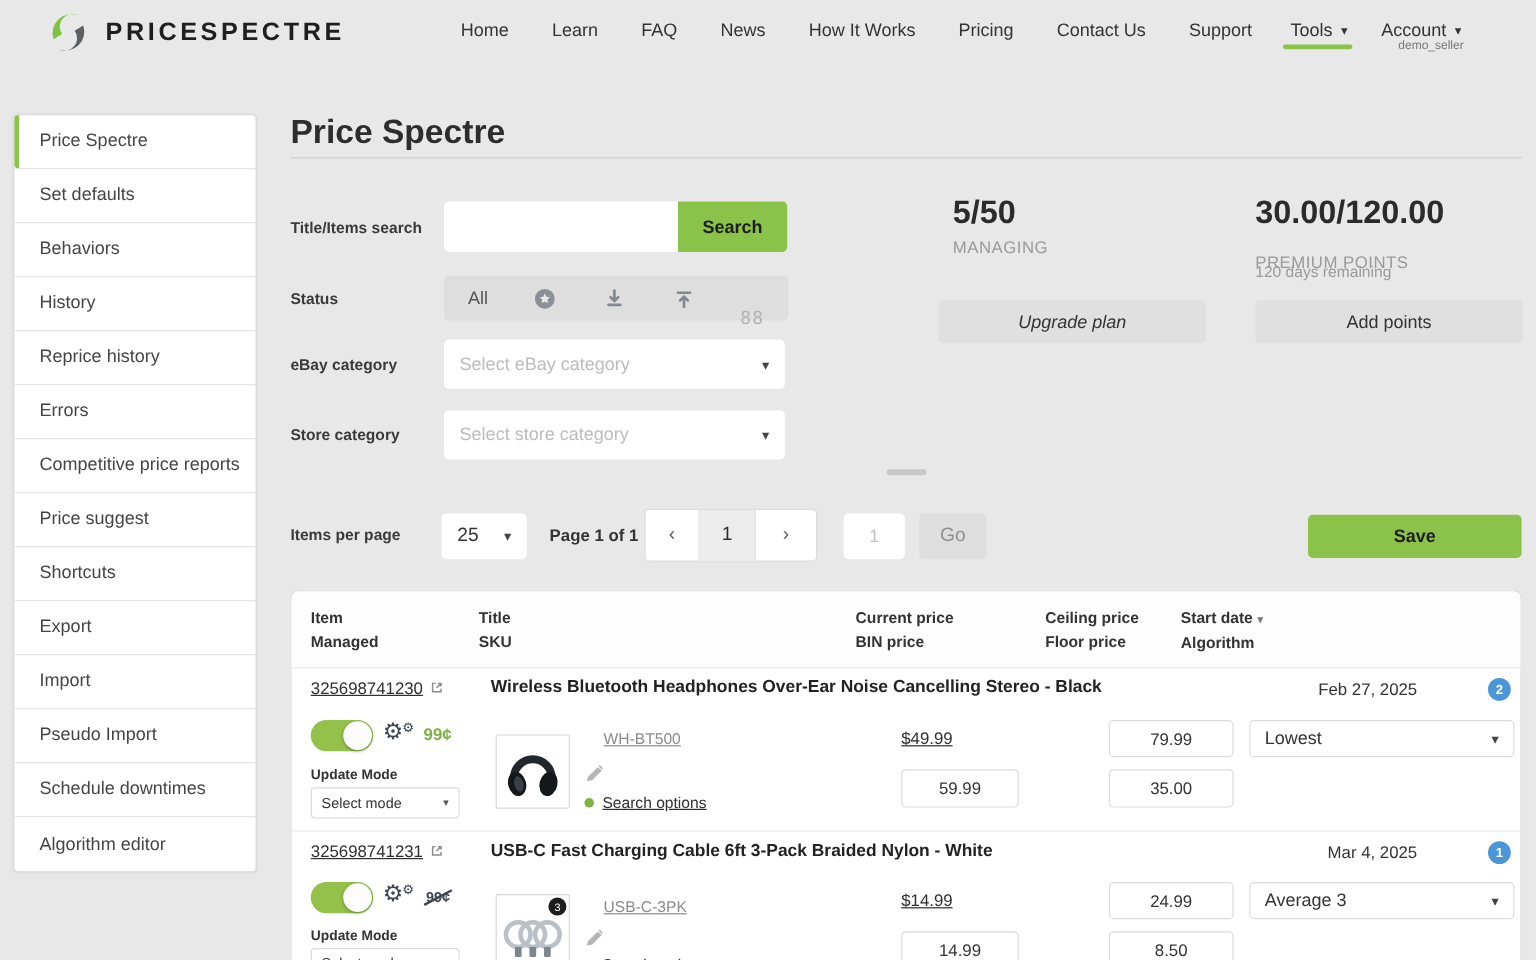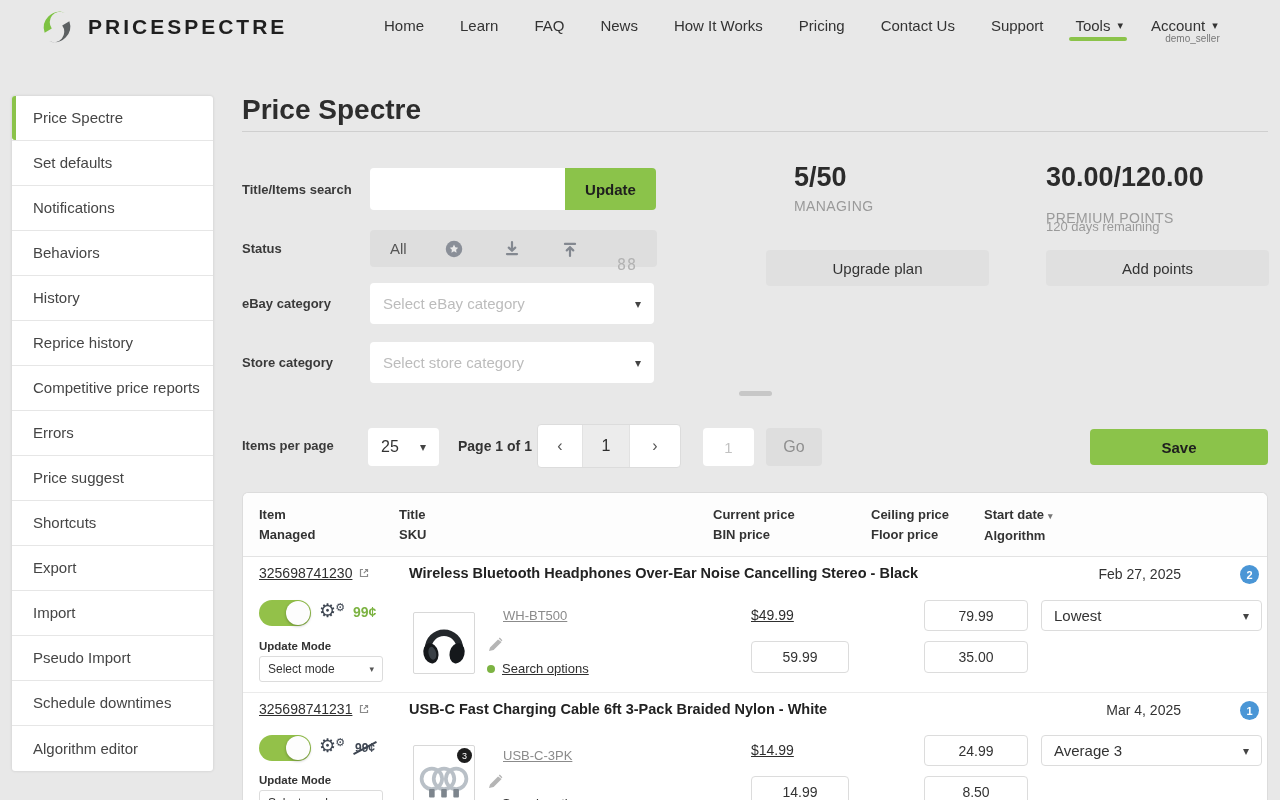--- a/index.html
+++ b/index.html
@@ -179,42 +179,41 @@
       <span style="font-size:15px;color:#333;">Account</span>
       <span class="caret">▾</span>
       <span class="account-user">demo_seller</span>
     </span>
   </div>
 </div>
 
 <div class="sidebar">
   <div class="side-item active clickable">Price Spectre</div>
   <div class="side-item clickable">Set defaults</div>
-  <div class="side-item clickable">Notifications</div>
   <div class="side-item clickable">Behaviors</div>
   <div class="side-item clickable">History</div>
   <div class="side-item clickable">Reprice history</div>
+  <div class="side-item clickable">Errors</div>
   <div class="side-item clickable">Competitive price reports</div>
-  <div class="side-item clickable">Errors</div>
   <div class="side-item clickable">Price suggest</div>
   <div class="side-item clickable">Shortcuts</div>
   <div class="side-item clickable">Export</div>
   <div class="side-item clickable">Import</div>
   <div class="side-item clickable">Pseudo Import</div>
   <div class="side-item clickable">Schedule downtimes</div>
   <div class="side-item clickable">Algorithm editor</div>
 </div>
 
 <div class="main">
   <div class="page-title">Price Spectre</div>
   <div class="title-rule"></div>
 
   <div class="flabel" style="top:92px;">Title/Items search</div>
   <input class="search-input" type="text" value="" style="">
-  <button class="search-btn clickable">Update</button>
+  <button class="search-btn clickable">Search</button>
 
   <div class="flabel" style="top:151px;">Status</div>
   <div class="status-bar">
     <span class="status-all clickable">All</span>
     <svg class="status-icon clickable" viewBox="0 0 24 24">
       <circle cx="12" cy="12" r="9" fill="#8a8f98"></circle>
       <path d="M12 7.2l1.4 2.9 3.2.5-2.3 2.2.5 3.2-2.8-1.5-2.8 1.5.5-3.2-2.3-2.2 3.2-.5z" fill="#e9e9e9"></path>
     </svg>
     <svg class="status-icon clickable" viewBox="0 0 24 24">
       <path d="M12 4.5v9.5M8.5 10.5L12 14l3.5-3.5M6.5 17.5h11" stroke="#838890" stroke-width="2.4" fill="none" stroke-linecap="round" stroke-linejoin="round"></path>
@@ -232,21 +231,21 @@
   </div>
 
   <div class="flabel" style="top:265px;">Store category</div>
   <div class="pselect sel-store clickable">
     <span class="ph">Select store category</span>
     <span class="caret">▾</span>
   </div>
 
   <div class="stat-value" style="left:552px; top:72px;">5/50</div>
   <div class="stat-label" style="left:552px; top:108px;">MANAGING</div>
-  <button class="stat-btn clickable" style="left:524px; top:160px;">Upgrade plan</button>
+  <button class="stat-btn clickable" style="left:540px; top:160px;font-style:italic;">Upgrade plan</button>
 
   <div class="stat-value" style="left:804px; top:72px;">30.00/120.00</div>
   <div class="stat-label" style="left:804px; top:120px;">PREMIUM POINTS</div>
   <div class="stat-sub" style="left:804px; top:129px;">120 days remaining</div>
   <button class="stat-btn clickable" style="left:804px; top:160px;">Add points</button>
 
   <div class="drag-handle clickable"></div>
 
   <div class="flabel" style="top:348px;">Items per page</div>
   <div class="pselect ipp-select clickable">

